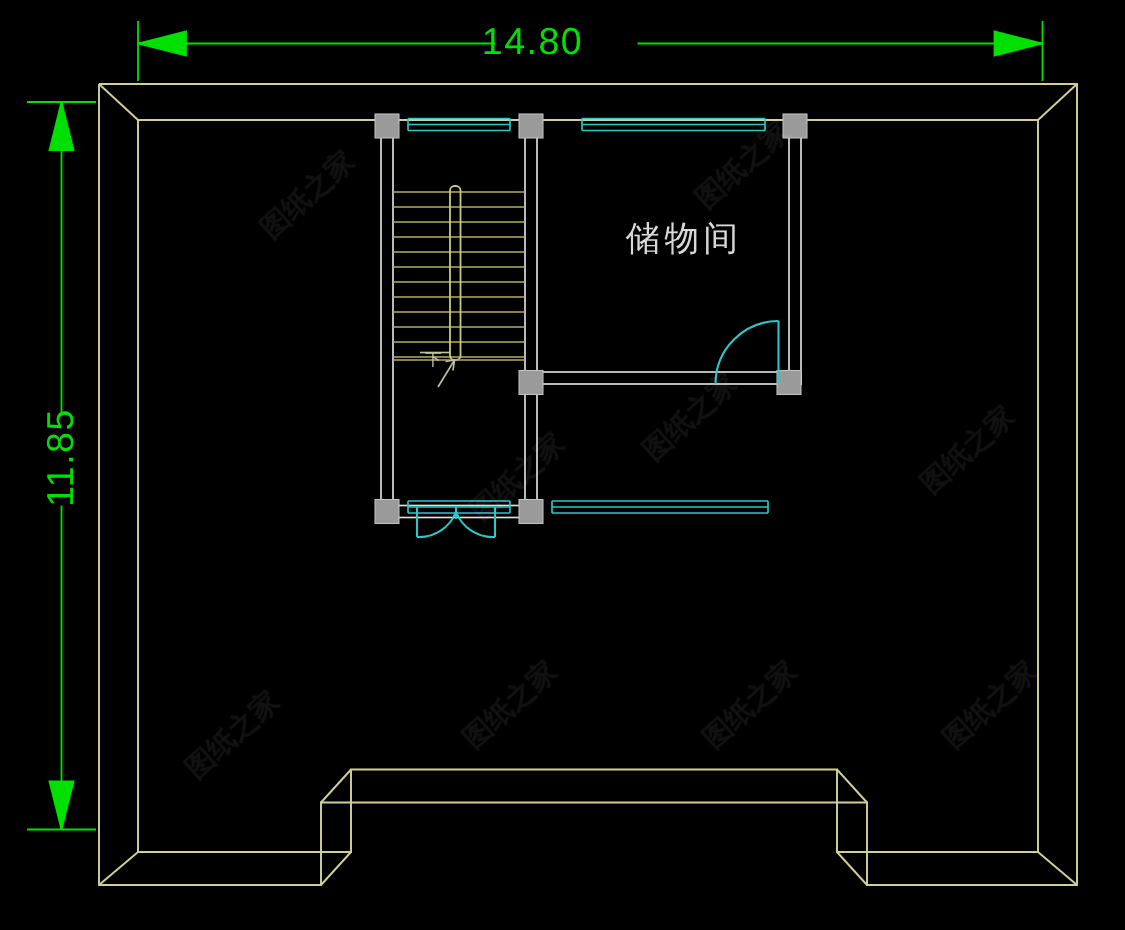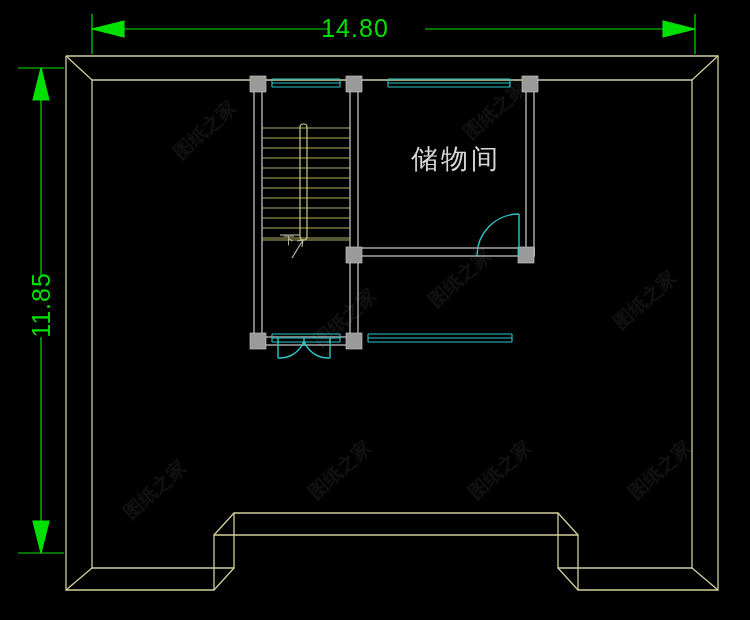--- a/index.html
+++ b/index.html
@@ -45,21 +45,21 @@
   #dim-left-label {
     left: 41px;
     top: 305px;
     transform: translate(-50%, -50%) rotate(-90deg);
     transform-origin: 50% 50%;
   }
   .room-label {
     position: absolute;
     color: #d8d8d8;
     font-family: "DejaVu Sans", sans-serif;
-    font-size: 27px;
+    font-size: 23px;
     letter-spacing: 3px;
     white-space: nowrap;
     user-select: none;
   }
   #room-label-storage {
     left: 456px;
     top: 159px;
     transform: translate(-50%, -50%);
   }
   .stair-dir-label {

